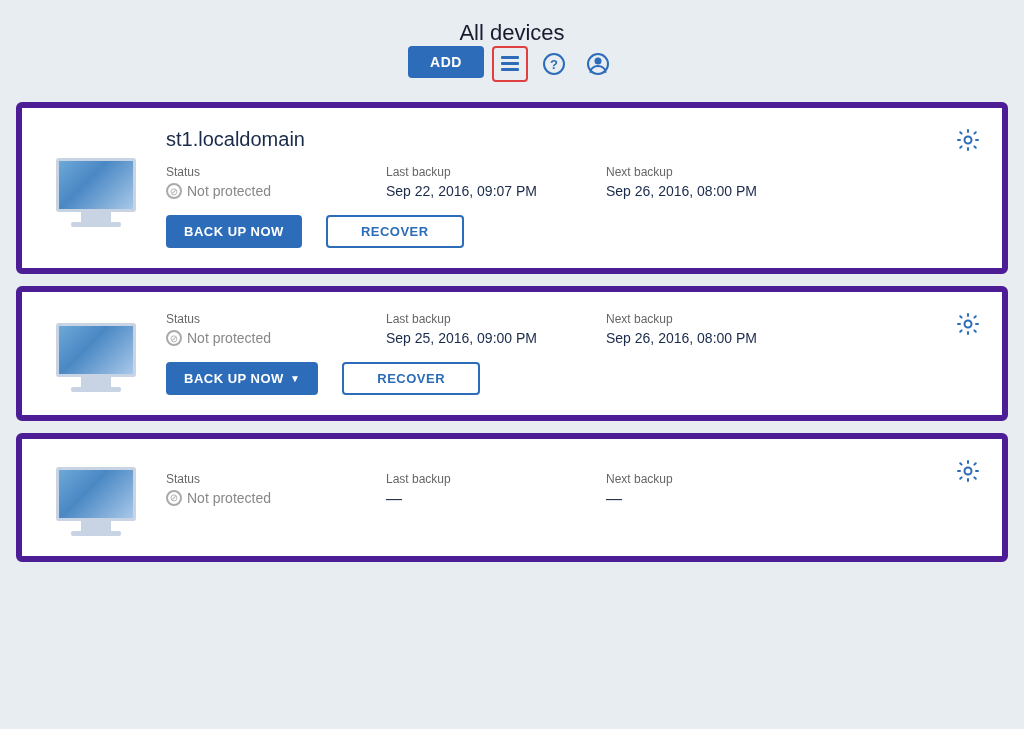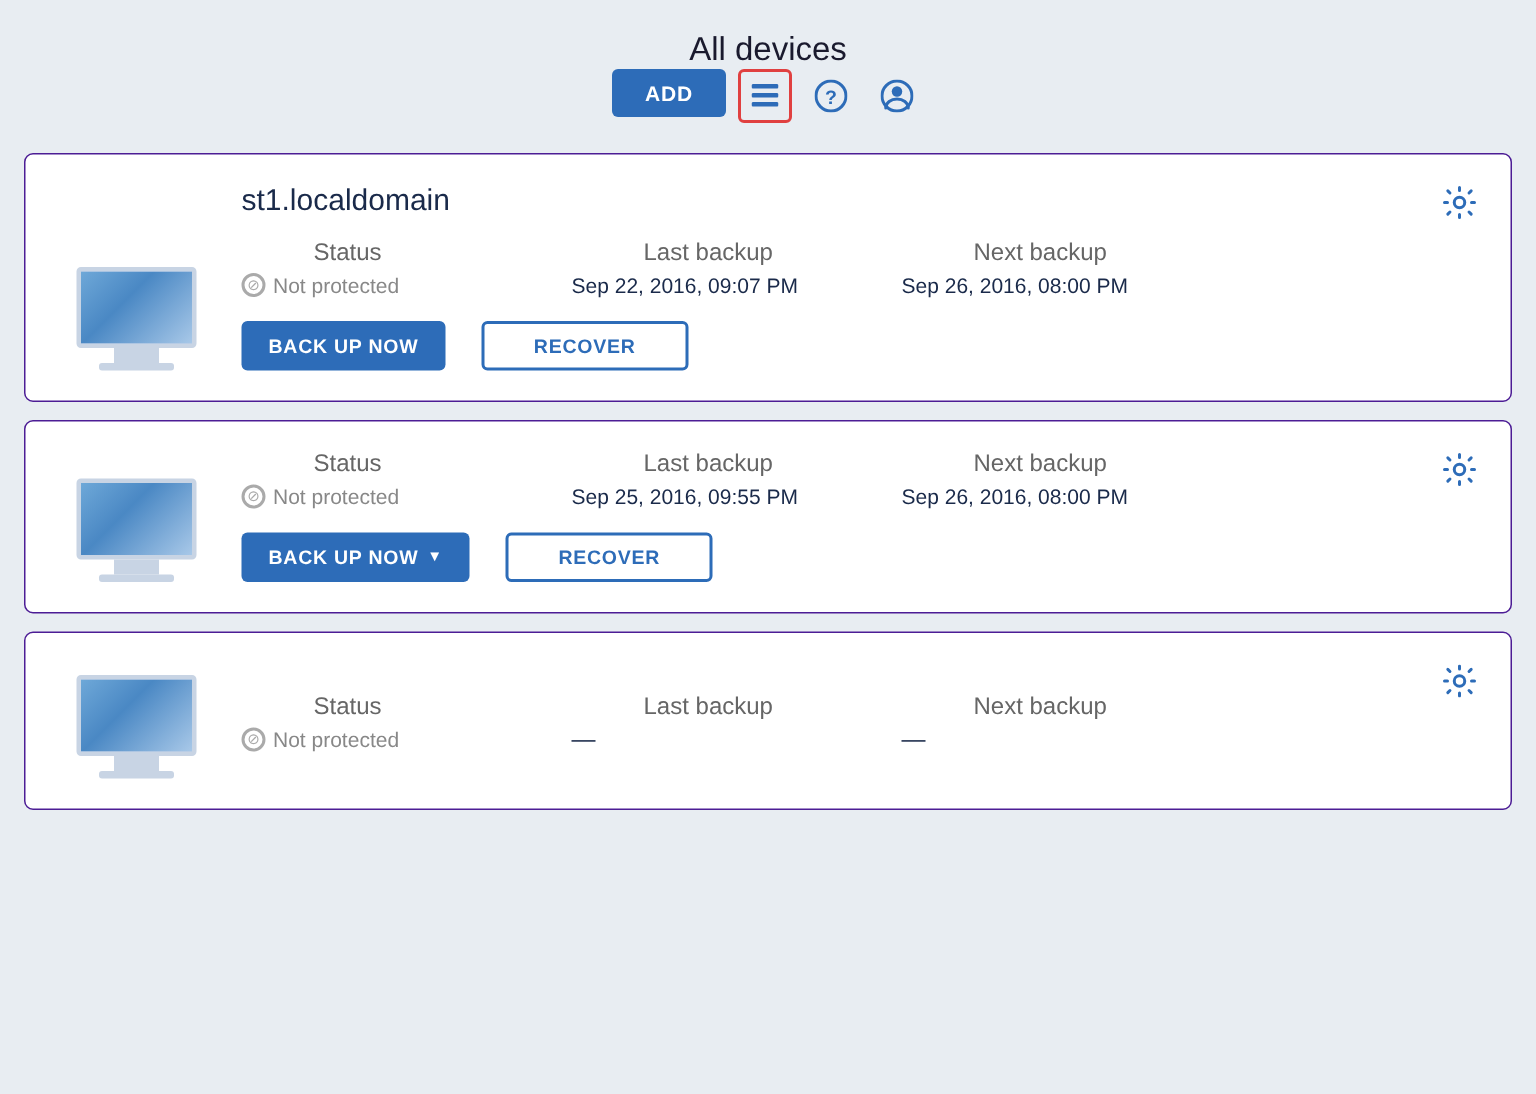--- a/index.html
+++ b/index.html
@@ -61,25 +61,25 @@
       border: 2px solid #e04040;
       color: #2d6cb8;
     }
     .devices-list {
       display: flex;
       flex-direction: column;
       gap: 12px;
     }
     .device-card {
       background: #fff;
-      border: 1px solid #4c1d95;
+      border: 6px solid #4c1d95;
       border-radius: 6px;
       padding: 20px 24px;
       display: flex;
-      align-items: flex-end;
+      align-items: center;
       gap: 20px;
       position: relative;
     }
     .device-icon {
       width: 100px;
       flex-shrink: 0;
       display: flex;
       align-items: center;
       justify-content: center;
       padding-top: 8px;
@@ -128,24 +128,23 @@
     .device-stats {
       display: flex;
       gap: 0;
       margin-bottom: 16px;
     }
     .stat-col {
       flex: 1;
       max-width: 220px;
     }
     .stat-label {
-      font-size: 16px;
+      font-size: 12px;
       color: #666;
       margin-bottom: 4px;
-      margin-left: 48px;
     }
     .stat-value {
       font-size: 14px;
       color: #1a2a4a;
       font-weight: 500;
     }
     .status-not-protected {
       display: flex;
       align-items: center;
       gap: 5px;
@@ -304,21 +303,21 @@
         <div class="device-stats">
           <div class="stat-col">
             <div class="stat-label">Status</div>
             <div class="status-not-protected">
               <span class="no-protection-icon">⊘</span>
               <span>Not protected</span>
             </div>
           </div>
           <div class="stat-col">
             <div class="stat-label">Last backup</div>
-            <div class="stat-value">Sep 25, 2016, 09:55 PM</div>
+            <div class="stat-value">Sep 25, 2016, 09:00 PM</div>
           </div>
           <div class="stat-col">
             <div class="stat-label">Next backup</div>
             <div class="stat-value">Sep 26, 2016, 08:00 PM</div>
           </div>
         </div>
         <div class="device-actions">
           <button class="btn-backup">
             <span>BACK UP NOW</span>
             <span class="chevron">▼</span>

